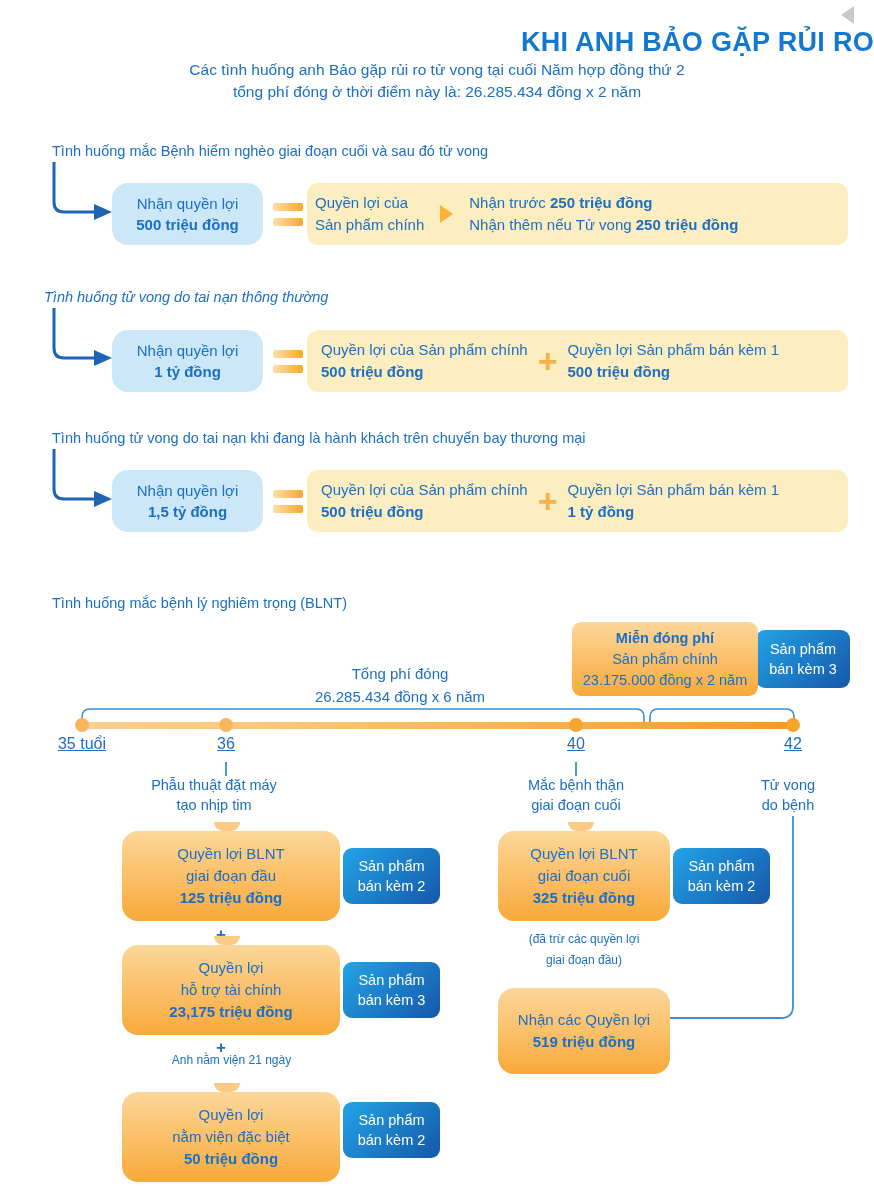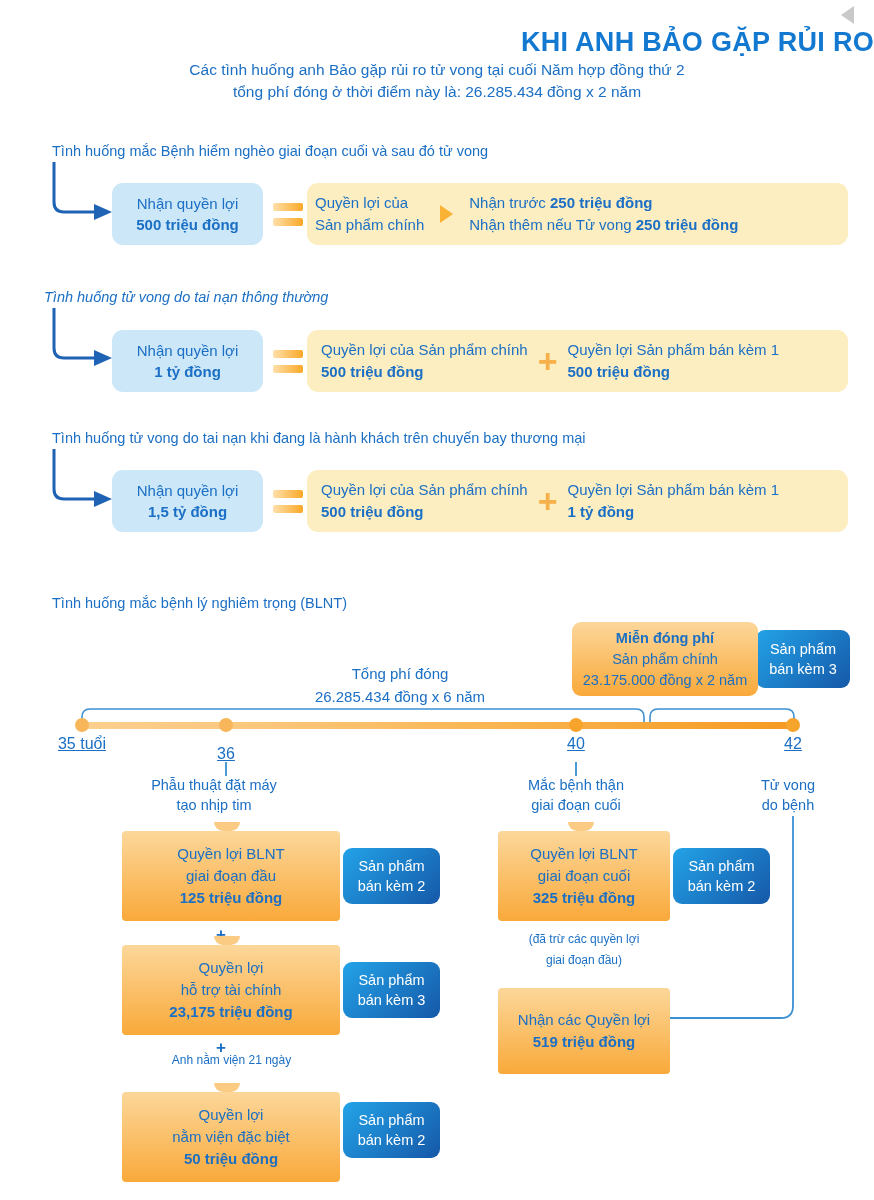--- a/index.html
+++ b/index.html
@@ -35,21 +35,21 @@
   }
 
   
   .scenario-label{
     position:absolute;font-size:14.5px;color:#1b6fc4;white-space:nowrap;
   }
   .elbow{position:absolute;}
   .box-blue{
     position:absolute;
     background:#cbe7f8;
-    border-radius:11px;
+    border-radius:16px;
     display:flex;flex-direction:column;align-items:center;justify-content:center;
     font-size:15px;line-height:21px;color:#1b6fc4;
   }
   .box-blue .b{font-weight:bold;}
   .eq{
     position:absolute;width:30px;
   }
   .eq i{
     display:block;height:8px;border-radius:2px;
     background:linear-gradient(90deg,#ffe0ab 0%,#f9a825 100%);
@@ -121,21 +121,21 @@
     position:absolute;width:1.5px;height:14px;background:#4a9ad4;top:762px;
   }
   .tl-event{
     position:absolute;top:775px;font-size:14.5px;line-height:20px;color:#1b6fc4;text-align:center;
   }
 
   
   .ben{
     position:absolute;
     background:linear-gradient(180deg,#fcd79a 0%,#f9a93a 100%);
-    border-radius:4px;
+    border-radius:16px;
     display:flex;flex-direction:column;align-items:center;justify-content:center;
     font-size:15px;line-height:22px;color:#1b6fc4;text-align:center;
     z-index:3;
   }
   .ben .b{font-weight:bold;}
   .tag{
     position:absolute;
     background:linear-gradient(135deg,#23a3e8 0%,#1558a8 100%);
     border-radius:9px;
     display:flex;flex-direction:column;align-items:center;justify-content:center;
@@ -269,21 +269,21 @@
   <path d="M572,20 L572,12 Q572,4 580,4 L708,4 Q716,4 716,12 L716,20" fill="none" stroke="#3c90d2" stroke-width="1.6"></path>
 </svg>
 
 <div id="tl-line"></div>
 <div class="tl-dot" style="left:75px;"></div>
 <div class="tl-dot" style="left:219px;"></div>
 <div class="tl-dot dark" style="left:569px;"></div>
 <div class="tl-dot dark" style="left:786px;"></div>
 
 <div class="tl-age" style="left:32px;width:100px;">35 tuổi</div>
-<div class="tl-age" style="left:176px;width:100px;margin-top:10px;">36</div>
+<div class="tl-age" style="left:176px;width:100px;">36</div>
 <div class="tl-age" style="left:526px;width:100px;">40</div>
 <div class="tl-age" style="left:743px;width:100px;">42</div>
 
 <div class="tl-tick" style="left:225px;"></div>
 <div class="tl-tick" style="left:575px;"></div>
 
 <div class="tl-event" style="left:114px;width:200px;">
   <div>Phẫu thuật đặt máy</div>
   <div>tạo nhịp tim</div>
 </div>

